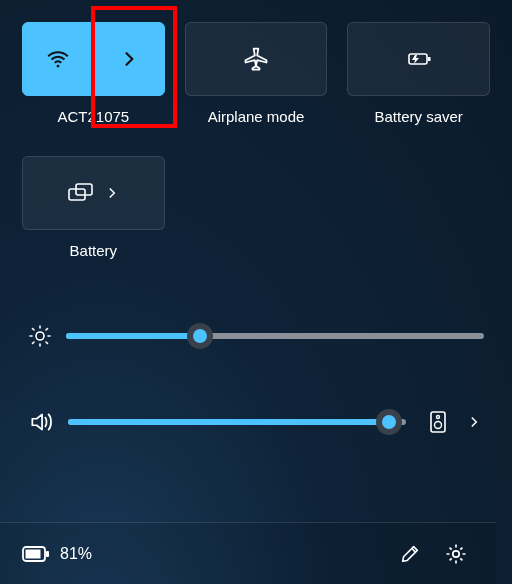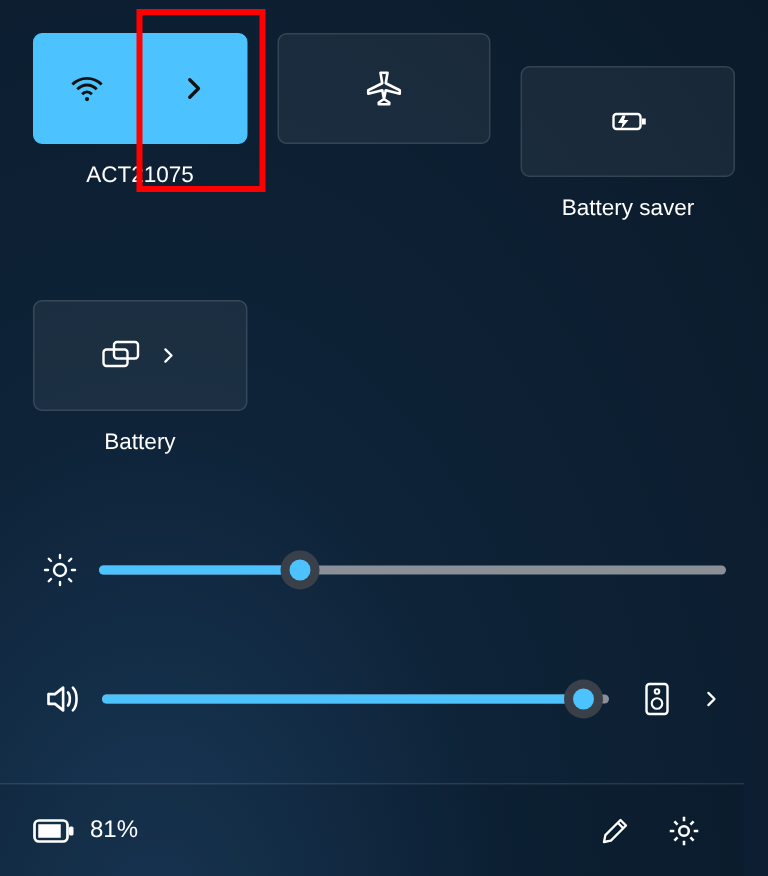--- a/index.html
+++ b/index.html
@@ -41,21 +41,21 @@
   .tile.active { background: #4cc2ff; border-color: #4cc2ff; }
   .tile.active .half + .half { border-left-color: rgba(0,0,0,0.18); }
   .tile-label {
     margin-top: 12px;
     font-size: 15px;
     font-weight: 400;
     color: #ffffff;
     text-align: center;
     height: 36px;
   }
-  .row2 { margin-top: 22px; }
+  .row2 { margin-top: 0; }
 
   .sliders { margin-top: 46px; padding: 0 6px; }
   .slider-row { display: flex; align-items: center; gap: 14px; margin-bottom: 56px; }
   .slider-row:last-child { margin-bottom: 30px; }
   .slider-track {
     position: relative;
     flex: 1;
     height: 6px;
     background: #8a8f98;
     border-radius: 3px;
@@ -141,20 +141,21 @@
       <div class="tile-label">ACT21075</div>
     </div>
 
 
     <div class="tile-wrap">
       <div class="tile">
         <svg width="28" height="28" viewBox="0 0 24 24">
           <path class="stroke-w" stroke-width="1.5" stroke-linejoin="round" d="M10 3h4l-1 6 8 4v2l-8-2-1 5 3 2v1h-6v-1l3-2-1-5-8 2v-2l8-4z"></path>
         </svg>
       </div>
+      <div class="tile-label">Airplane mode</div>
     </div>
 
     <div class="tile-wrap row2">
       <div class="tile">
         <svg width="30" height="24" viewBox="0 0 30 24">
           <rect x="5" y="7" width="18" height="10" rx="2" class="stroke-w" stroke-width="1.6"></rect>
           <rect x="24" y="10" width="2.5" height="4" fill="#fff"></rect>
           <path d="M11 8l-3 5h3l-1 4 5-6h-3l1-3z" fill="#fff"></path>
         </svg>
       </div>

